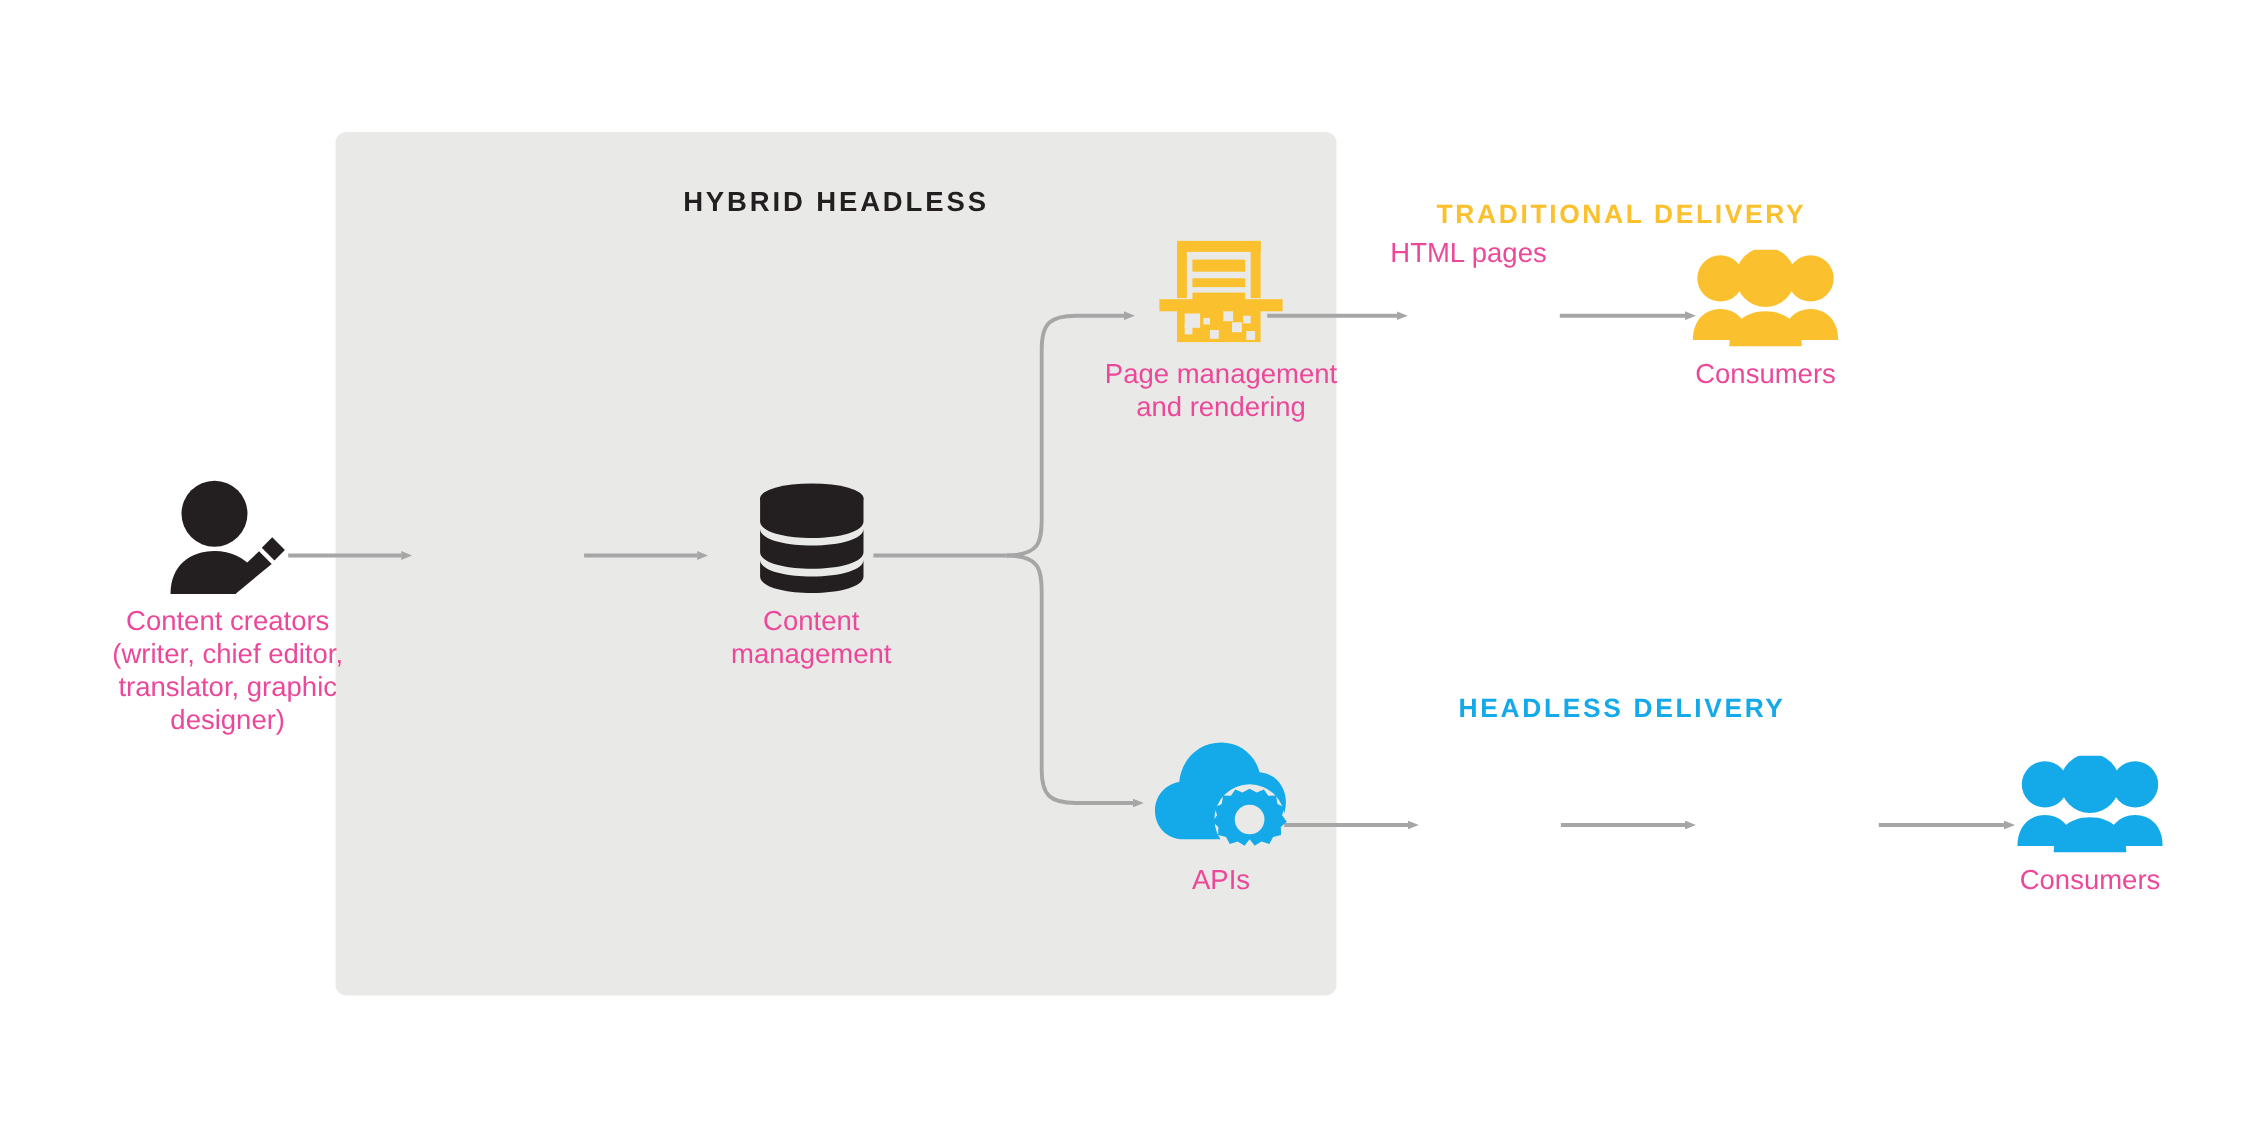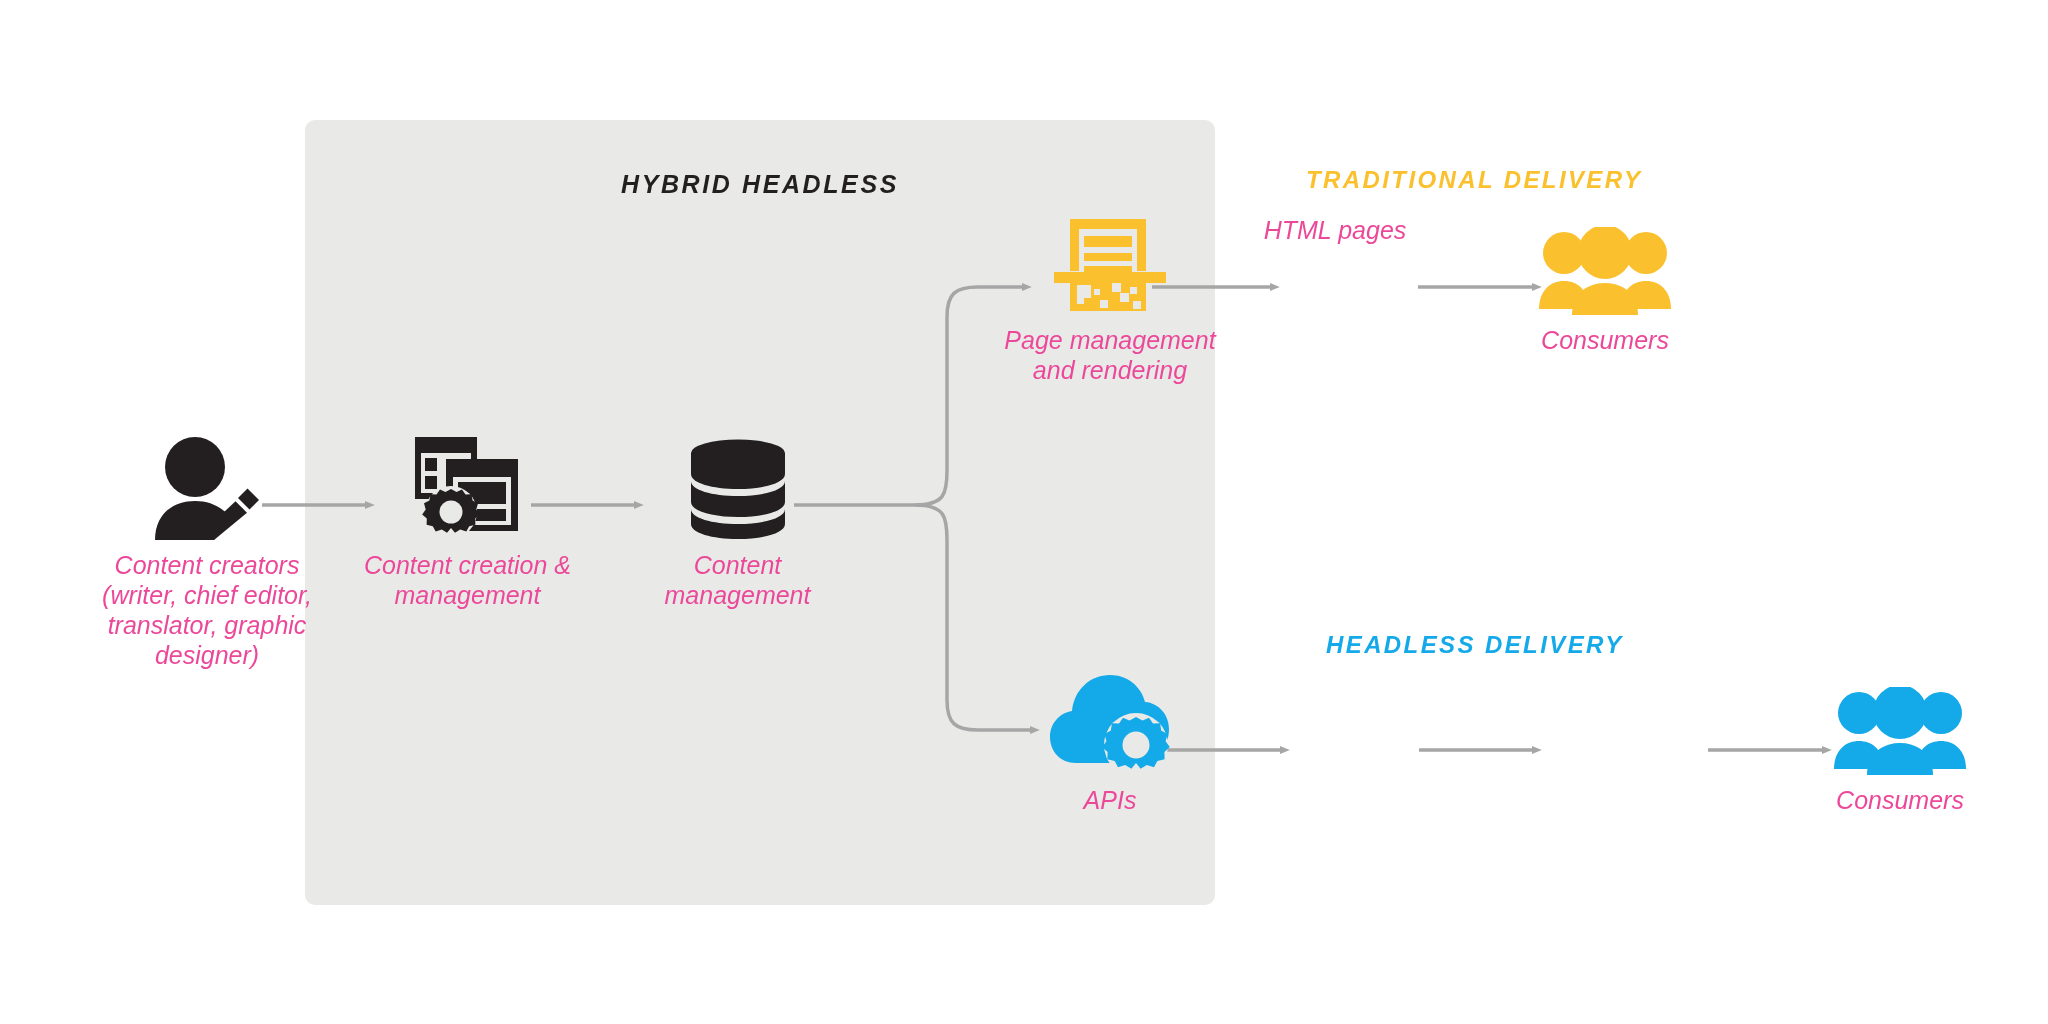--- a/index.html
+++ b/index.html
@@ -12,21 +12,20 @@
     height: 1024px;
     font-family: "Liberation Sans", sans-serif;
     color: #231f20;
     overflow: hidden;
   }
   #stage {
     position: relative;
     width: 2048px;
     height: 920px;
     background: #ffffff;
-    font-style: italic;
   }
 
   
   .panel {
     position: absolute;
     left: 305px;
     top: 120px;
     width: 910px;
     height: 785px;
     background: #e9eae8;
@@ -47,21 +46,21 @@
   
   .section-heading {
     position: absolute;
     font-size: 24px;
     font-weight: bold;
     letter-spacing: 2.4px;
     white-space: nowrap;
   }
   .heading-traditional {
     left: 1306px;
-    top: 166px;
+    top: 182px;
     color: #fbc02d;
   }
   .heading-headless {
     left: 1326px;
     top: 631px;
     color: #14a9e8;
   }
 
   
   .node {
@@ -155,44 +154,20 @@
           <path d="M83.5,66.2 L95,77.7 L62,105 L57,105 L52,96 Z"></path>
         </g>
       </svg>
     </div>
     <div class="caption">Content creators
 (writer, chief editor,
 translator, graphic
 designer)</div>
   </div>
 
-  <div class="node" id="node-content-creation">
-    <div class="icon-box">
-      <svg width="110" height="105" viewBox="0 0 110 105">
-
-        <rect x="2" y="2" width="62" height="62" fill="#231f20"></rect>
-        <rect x="8" y="18" width="50" height="40" fill="#e9eae8"></rect>
-        <rect x="12" y="23" width="12" height="13" fill="#231f20"></rect>
-        <rect x="12" y="41" width="12" height="13" fill="#231f20"></rect>
-
-        <rect x="33" y="24" width="72" height="72" fill="#231f20"></rect>
-        <rect x="40" y="42" width="58" height="48" fill="#e9eae8"></rect>
-        <rect x="45" y="47" width="48" height="22" fill="#231f20"></rect>
-        <rect x="45" y="74" width="48" height="12" fill="#231f20"></rect>
-
-        <g>
-          <circle cx="38" cy="77" r="26" fill="#e9eae8"></circle>
-          <path d="M38,54 L43.5,57 L49,54.6 L52.5,59.5 L58.5,59.2 L59.6,65.6 L65,68.2 L63.3,74.5 L66.8,79.4 L62.2,83.6 L62.4,89.7 L56.2,91.2 L53.3,96.5 L47.2,94.6 L42,97.8 L38,93 L34,97.8 L28.8,94.6 L22.7,96.5 L19.8,91.2 L13.6,89.7 L13.8,83.6 L9.2,79.4 L12.7,74.5 L11,68.2 L16.4,65.6 L17.5,59.2 L23.5,59.5 L27,54.6 L32.5,57 Z" fill="#231f20"></path>
-          <circle cx="38" cy="77" r="11.5" fill="#e9eae8"></circle>
-        </g>
-      </svg>
-    </div>
-    <div class="caption">Content creation &amp;
-management</div>
-  </div>
 
   <div class="node" id="node-content-repository">
     <div class="icon-box">
       <svg width="106" height="102" viewBox="0 0 106 102">
         <g fill="#231f20">
           <path d="M6,15 L6,36 C6,45 27,51 53,51 C79,51 100,45 100,36 L100,15 Z"></path>
           <ellipse cx="53" cy="15" rx="47" ry="13.5"></ellipse>
           <path d="M6,43 L6,64 C6,73 27,79 53,79 C79,79 100,73 100,64 L100,43 C100,52 79,58 53,58 C27,58 6,52 6,43 Z"></path>
           <path d="M6,71 L6,86 C6,95 27,101 53,101 C79,101 100,95 100,86 L100,71 C100,80 79,86 53,86 C27,86 6,80 6,71 Z"></path>
         </g>

